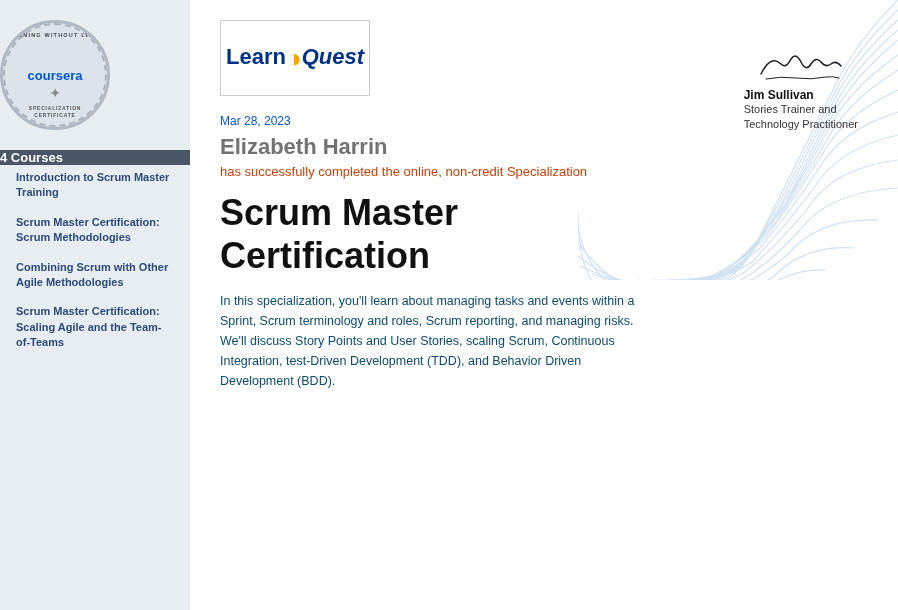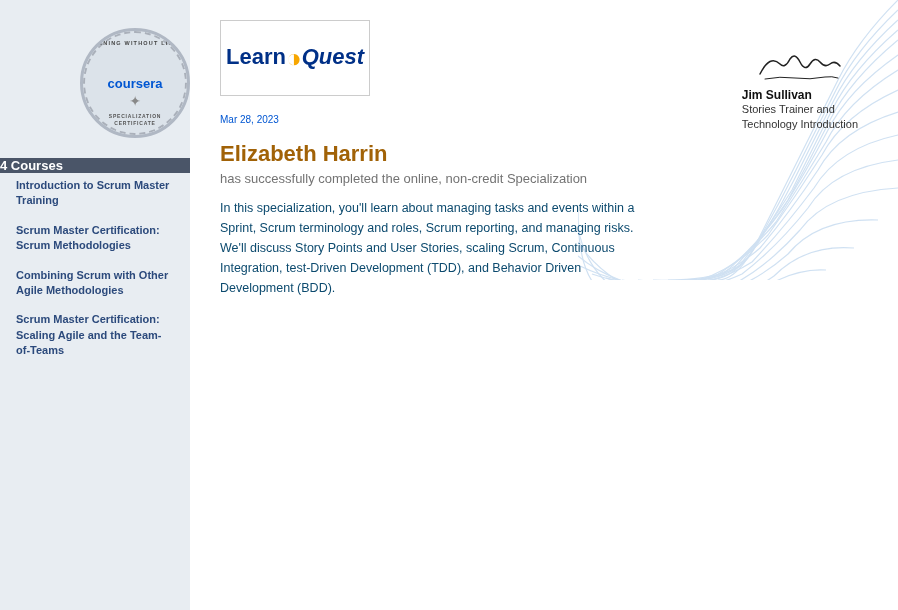--- a/index.html
+++ b/index.html
@@ -20,22 +20,22 @@
       display: flex;
       flex-direction: column;
       align-items: center;
       padding-bottom: 20px;
     }
 
     .sidebar-badge-area {
       width: 100%;
       background: #e8edf2;
       display: flex;
-      justify-content: flex-end;
-      padding: 28px 0 10px;
+      justify-content: flex-start;
+      padding: 20px 0 10px;
     }
 
     .badge-circle {
       width: 110px;
       height: 110px;
       border-radius: 50%;
       border: 3px solid #b0b8c4;
       background: #dce3ea;
       display: flex;
       flex-direction: column;
@@ -118,29 +118,29 @@
       font-size: 22px;
       font-weight: bold;
       color: #003087;
     }
 
     .learnquest-logo span {
       color: #f7a600;
     }
 
     .date-text {
-      font-size: 10px;
+      font-size: 12px;
       color: #0056d2;
-      margin-bottom: 16px;
+      margin-bottom: 6px;
     }
 
     .recipient-name {
       font-size: 22px;
       font-weight: bold;
-      color: #a16207;
+      color: #737373;
       margin-bottom: 4px;
     }
 
     .completion-text {
       font-size: 13px;
       color: #444;
       margin-bottom: 12px;
     }
 
     .completion-text span {
@@ -256,32 +256,36 @@
     <div class="learnquest-logo">
       <span style="color:#003087;">Learn</span><span style="color:#f7a600;font-size:26px;vertical-align:middle;">◑</span><span style="color:#003087;font-style:italic;">Quest</span>
     </div>
   </div>
 
   <div class="date-text">Mar 28, 2023</div>
 
   <div class="recipient-name">Elizabeth Harrin</div>
 
   <div class="completion-text">
-    <span style="color:#737373;">has successfully completed the online, non-credit Specialization</span>
-  </div>
-
+    <span style="color:#c2410c;">has successfully completed the online, non-credit Specialization</span>
+  </div>
+
+  <div class="cert-title">
+    <span>Scrum Master</span><br>
+    <span>Certification</span>
+  </div>
 
   <div class="cert-description">In this specialization, you'll learn about managing tasks and events within a Sprint, Scrum terminology and roles, Scrum reporting, and managing risks. We'll discuss Story Points and User Stories, scaling Scrum, Continuous Integration, test-Driven Development (TDD), and Behavior Driven Development (BDD).</div>
 
   <div class="signature-area">
 
     <svg class="signature-svg" width="100" height="40" viewBox="0 0 100 40">
       <path d="M10,30 Q20,10 30,20 Q35,25 40,15 Q45,8 50,18 Q55,28 60,20 Q65,12 70,18 Q75,24 80,20 Q85,16 90,22" fill="none" stroke="#222" stroke-width="1.5" stroke-linecap="round"></path>
       <path d="M15,35 Q30,32 45,34 Q60,36 75,33 Q82,32 88,34" fill="none" stroke="#222" stroke-width="1" stroke-linecap="round"></path>
     </svg>
     <div class="signer-name">Jim Sullivan</div>
     <div class="signer-title">
       <span>Stories Trainer and</span><br>
-      <span>Technology Introduction</span>
+      <span>Technology Practitioner</span>
     </div>
   </div>
 
 </div>
 
 </body></html>

